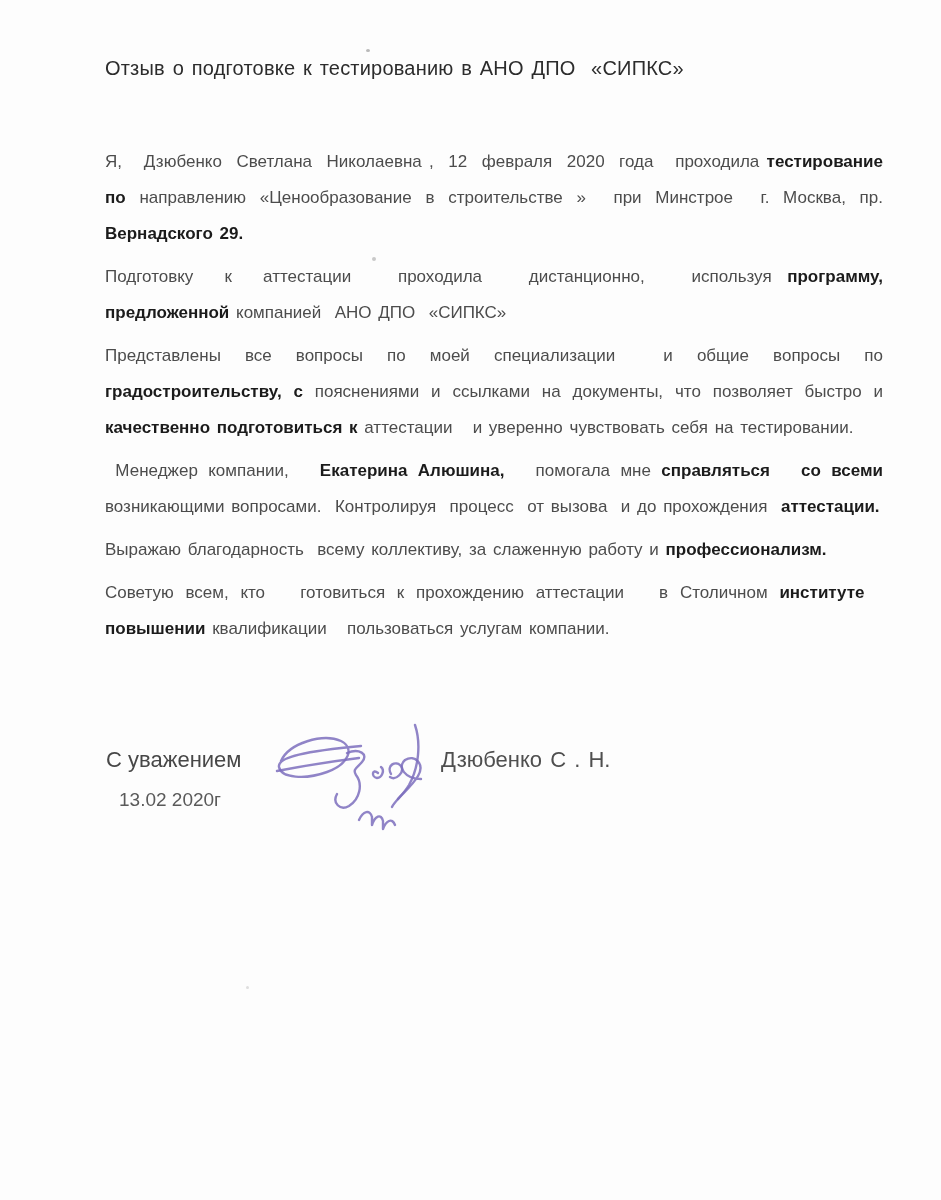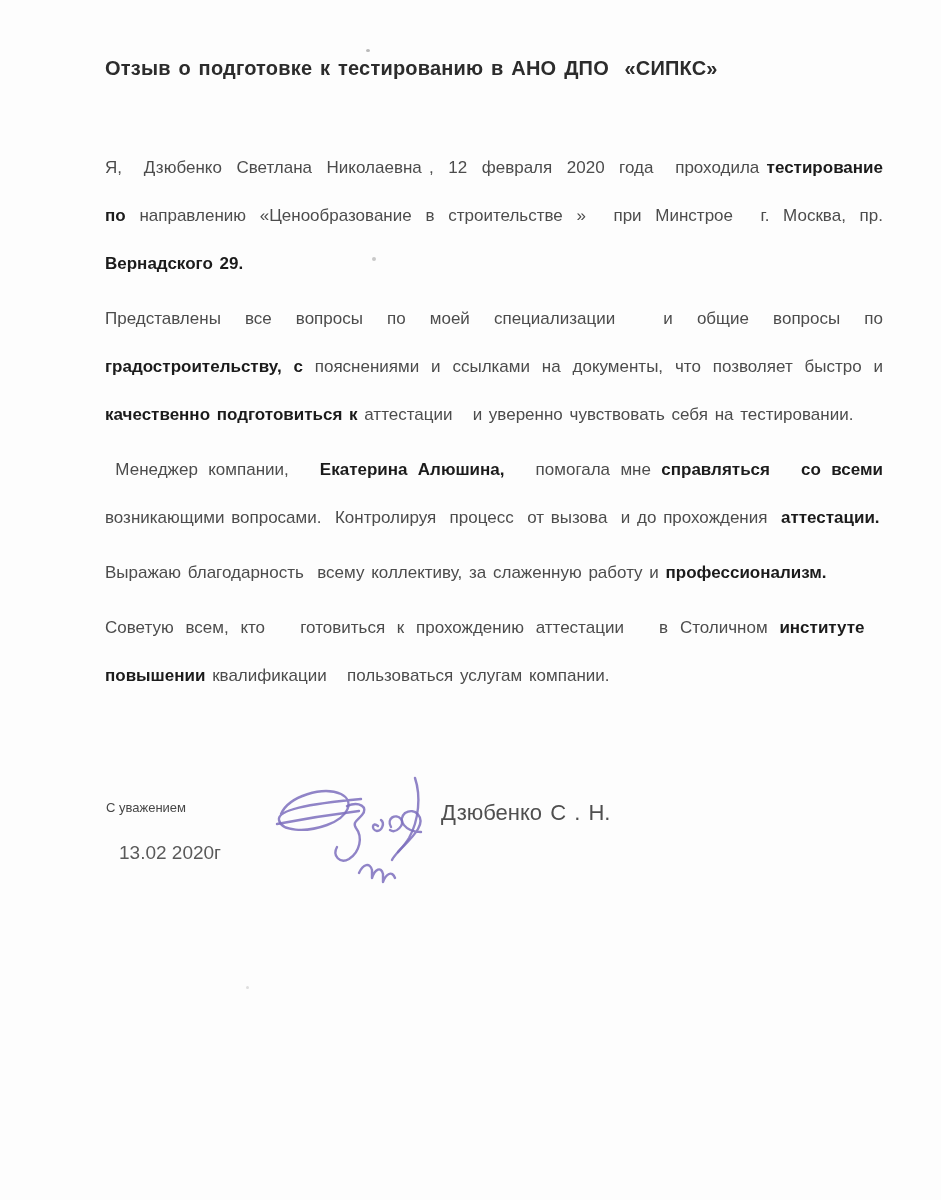--- a/index.html
+++ b/index.html
@@ -10,45 +10,45 @@
     background: #fdfdfd;
     font-family: "Liberation Sans", sans-serif;
     color: #4a4a4a;
     overflow: hidden;
     box-sizing: border-box;
     padding: 57px 58px 0 105px;
   }
   .title {
     margin: 0;
     font-size: 20px;
-    font-weight: 700;
+    font-weight: 400;
     color: #2c2c2c;
     letter-spacing: 0.2px;
     word-spacing: 2px;
   }
   .doc-body { margin-top: 64px; }
   .para {
     margin: 0 0 7px 0;
     font-size: 17px;
-    line-height: 48px;
+    line-height: 36px;
     text-align: justify;
     text-align-last: left;
     word-spacing: 2px;
     color: #4c4c4c;
   }
   .run { font-weight: 400; }
   .run.bold { font-weight: 700; color: #1b1b1b; }
   .closing {
     position: relative;
     margin-top: 80px;
     height: 150px;
   }
   .closing .regards {
     position: absolute; left: 1px; top: 20px;
-    font-size: 13px; color: #474747;
+    font-size: 22px; color: #474747;
   }
   .closing .date {
     position: absolute; left: 14px; top: 62px;
     font-size: 19px; color: #5a5a5a;
   }
   .closing .name {
     position: absolute; left: 336px; top: 20px;
     font-size: 22px; color: #4f4f4f;
     word-spacing: 2px;
   }
@@ -75,20 +75,21 @@
 </style>
 </head>
 <body>
 
 <div class="page">
 
   <h1 class="title">Отзыв о подготовке к тестированию в АНО ДПО &nbsp;«СИПКС»</h1>
 
   <div class="doc-body">
       <p class="para"><span class="run">Я, &nbsp; Дзюбенко &nbsp;Светлана &nbsp;Николаевна , &nbsp;12 &nbsp;февраля &nbsp;2020 &nbsp;года &nbsp; проходила </span><span class="run bold">тестирование по </span><span class="run">направлению «Ценообразование в строительстве » &nbsp;при Минстрое &nbsp;г. Москва, пр. </span><span class="run bold">Вернадского 29.</span></p>
+      <p class="para"><span class="run">Подготовку &nbsp;к &nbsp;аттестации &nbsp; проходила &nbsp; дистанционно, &nbsp; используя </span><span class="run bold">программу, предложенной </span><span class="run">компанией &nbsp;АНО ДПО &nbsp;«СИПКС»</span></p>
       <p class="para"><span class="run">Представлены все вопросы по моей специализации &nbsp;и общие вопросы по </span><span class="run bold">градостроительству, с </span><span class="run">пояснениями и ссылками на документы, что позволяет быстро и </span><span class="run bold">качественно подготовиться к </span><span class="run">аттестации &nbsp; и уверенно чувствовать себя на тестировании.</span></p>
       <p class="para"><span class="run">&nbsp;Менеджер компании, &nbsp; </span><span class="run bold">Екатерина Алюшина, </span><span class="run">&nbsp; помогала мне </span><span class="run bold">справляться &nbsp; со всеми </span><span class="run">возникающими вопросами. &nbsp;Контролируя &nbsp;процесс &nbsp;от вызова &nbsp;и до прохождения &nbsp;</span><span class="run bold">аттестации.</span></p>
       <p class="para"><span class="run">Выражаю благодарность &nbsp;всему коллективу, за слаженную работу и </span><span class="run bold">профессионализм.</span></p>
       <p class="para"><span class="run">Советую всем, кто &nbsp; готовиться к прохождению аттестации &nbsp; в Столичном </span><span class="run bold">институте &nbsp; повышении </span><span class="run">квалификации &nbsp; пользоваться услугам компании.</span></p>
     </div>
 
   <div class="closing">
     <div class="regards">С уважением</div>
     <div class="date">13.02 2020г</div>
 

